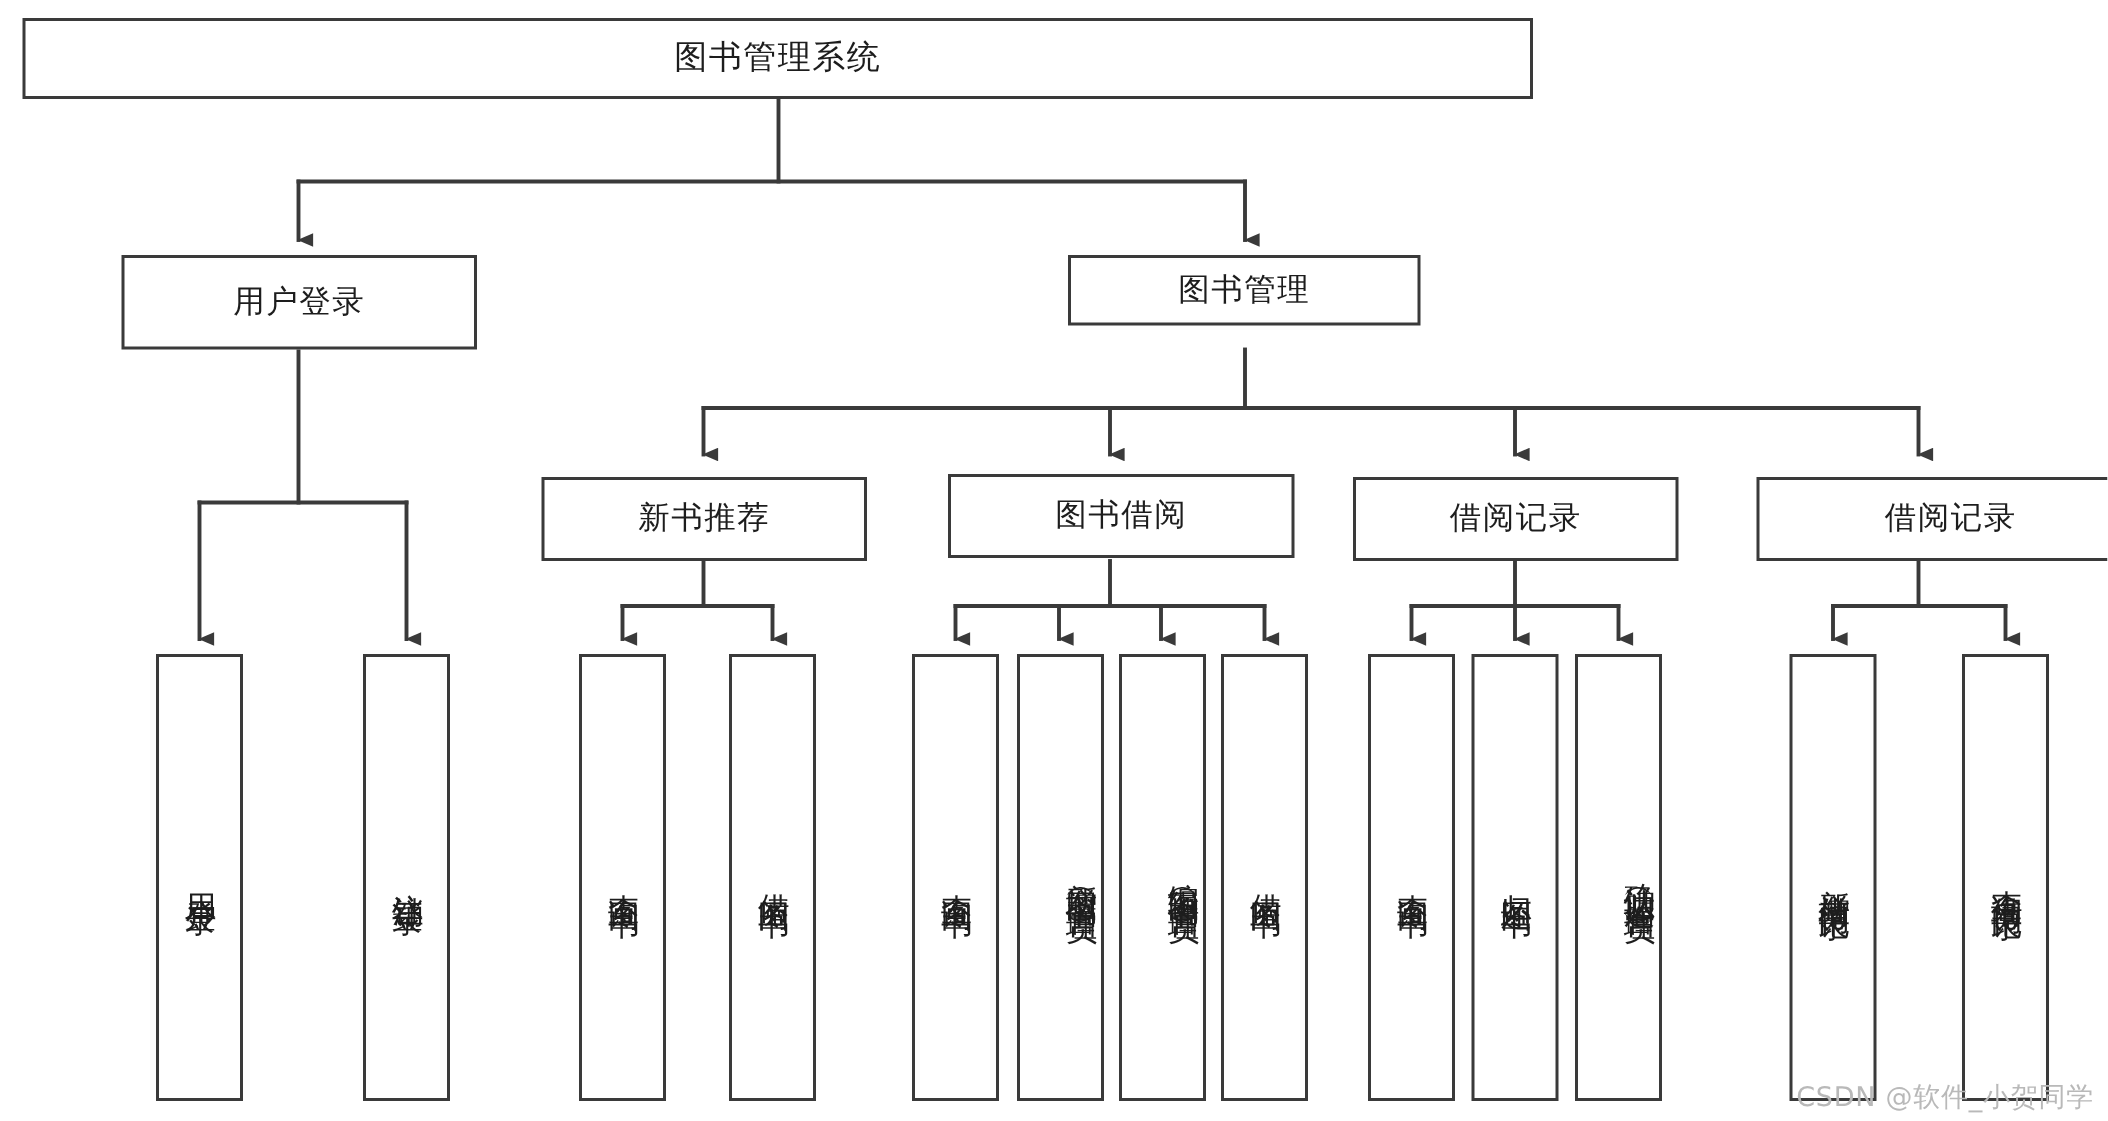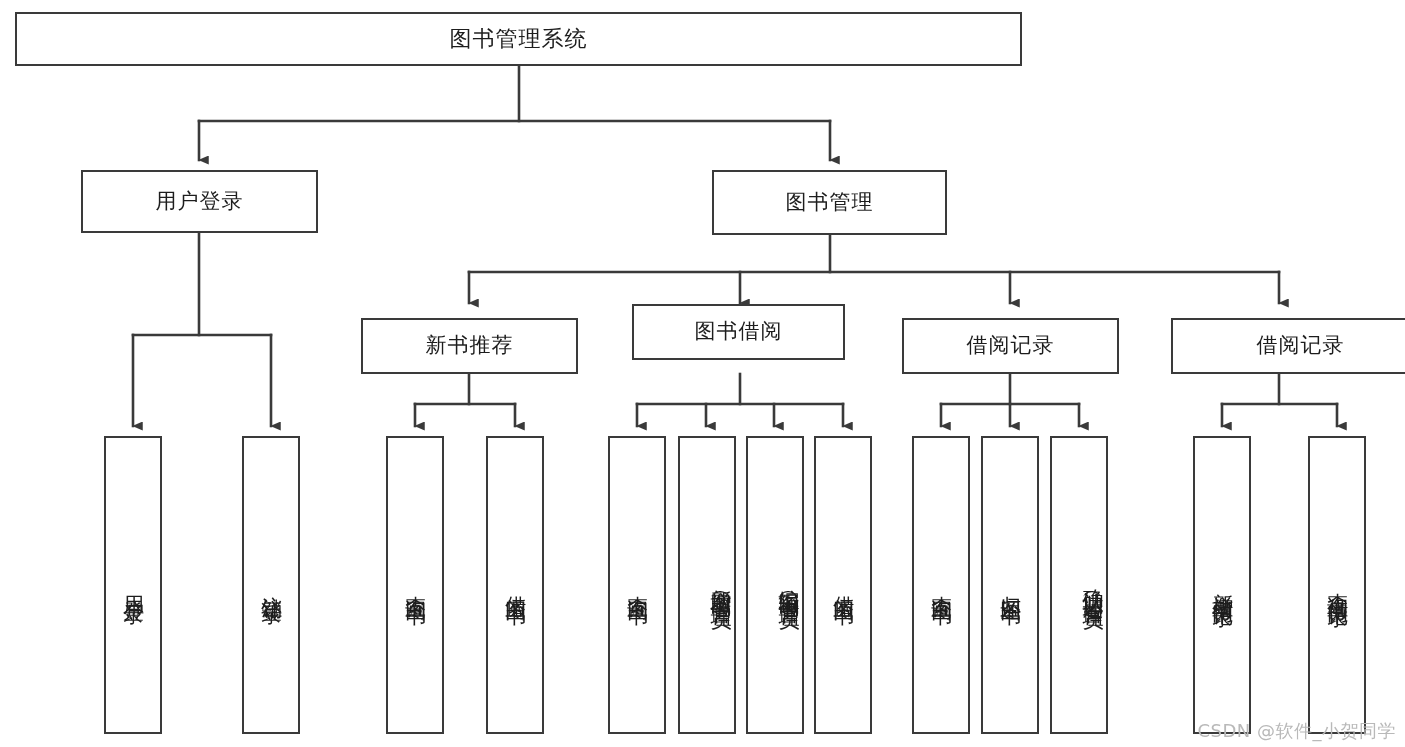--- a/index.html
+++ b/index.html
@@ -127,29 +127,29 @@
   </svg>
 
   <div class="node horiz root" style="left:15px; top:12px; width:1007px; height:54px;">
     <span>图书管理系统</span>
   </div>
 
   <div class="node horiz" style="left:81px; top:170px; width:237px; height:63px;">
     <span>用户登录</span>
   </div>
 
-  <div class="node horiz" style="left:712px; top:170px; width:235px; height:65px;">
+  <div class="node horiz" style="left:712px; top:170px; width:235px; height:47px;">
     <span>图书管理</span>
   </div>
 
   <div class="node horiz" style="left:361px; top:318px; width:217px; height:56px;">
     <span>新书推荐</span>
   </div>
 
-  <div class="node horiz" style="left:632px; top:304px; width:213px; height:56px;">
+  <div class="node horiz" style="left:632px; top:316px; width:231px; height:56px;">
     <span>图书借阅</span>
   </div>
 
   <div class="node horiz" style="left:902px; top:318px; width:217px; height:56px;">
     <span>借阅记录</span>
   </div>
 
   <div class="node horiz" style="left:1171px; top:318px; width:259px; height:56px;">
     <span>借阅记录</span>
   </div>

